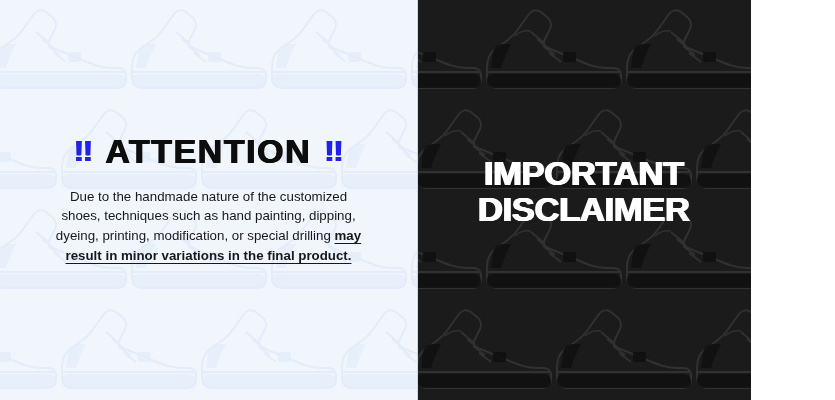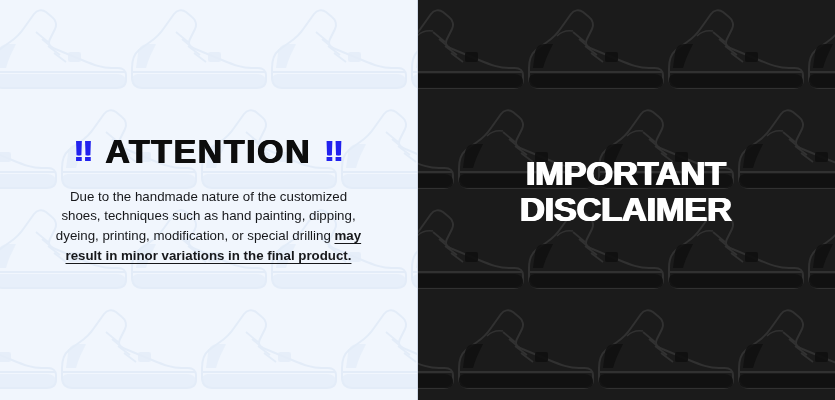--- a/index.html
+++ b/index.html
@@ -20,21 +20,21 @@
     display:flex;
   }
 
   
   .panel {
     position:relative;
     height:400px;
     overflow:hidden;
   }
   .panel-left  { width:417px; background:#f1f6fd; }
-  .panel-right { width:418px; background:#1b1b1b; }
+  .panel-right { width:334px; background:#1b1b1b; }
 
   
   .pattern {
     position:absolute;
     inset:-60px -40px -40px -40px;
     z-index:0;
     pointer-events:none;
   }
   .pattern svg { display:block; width:100%; height:100%; }
 

